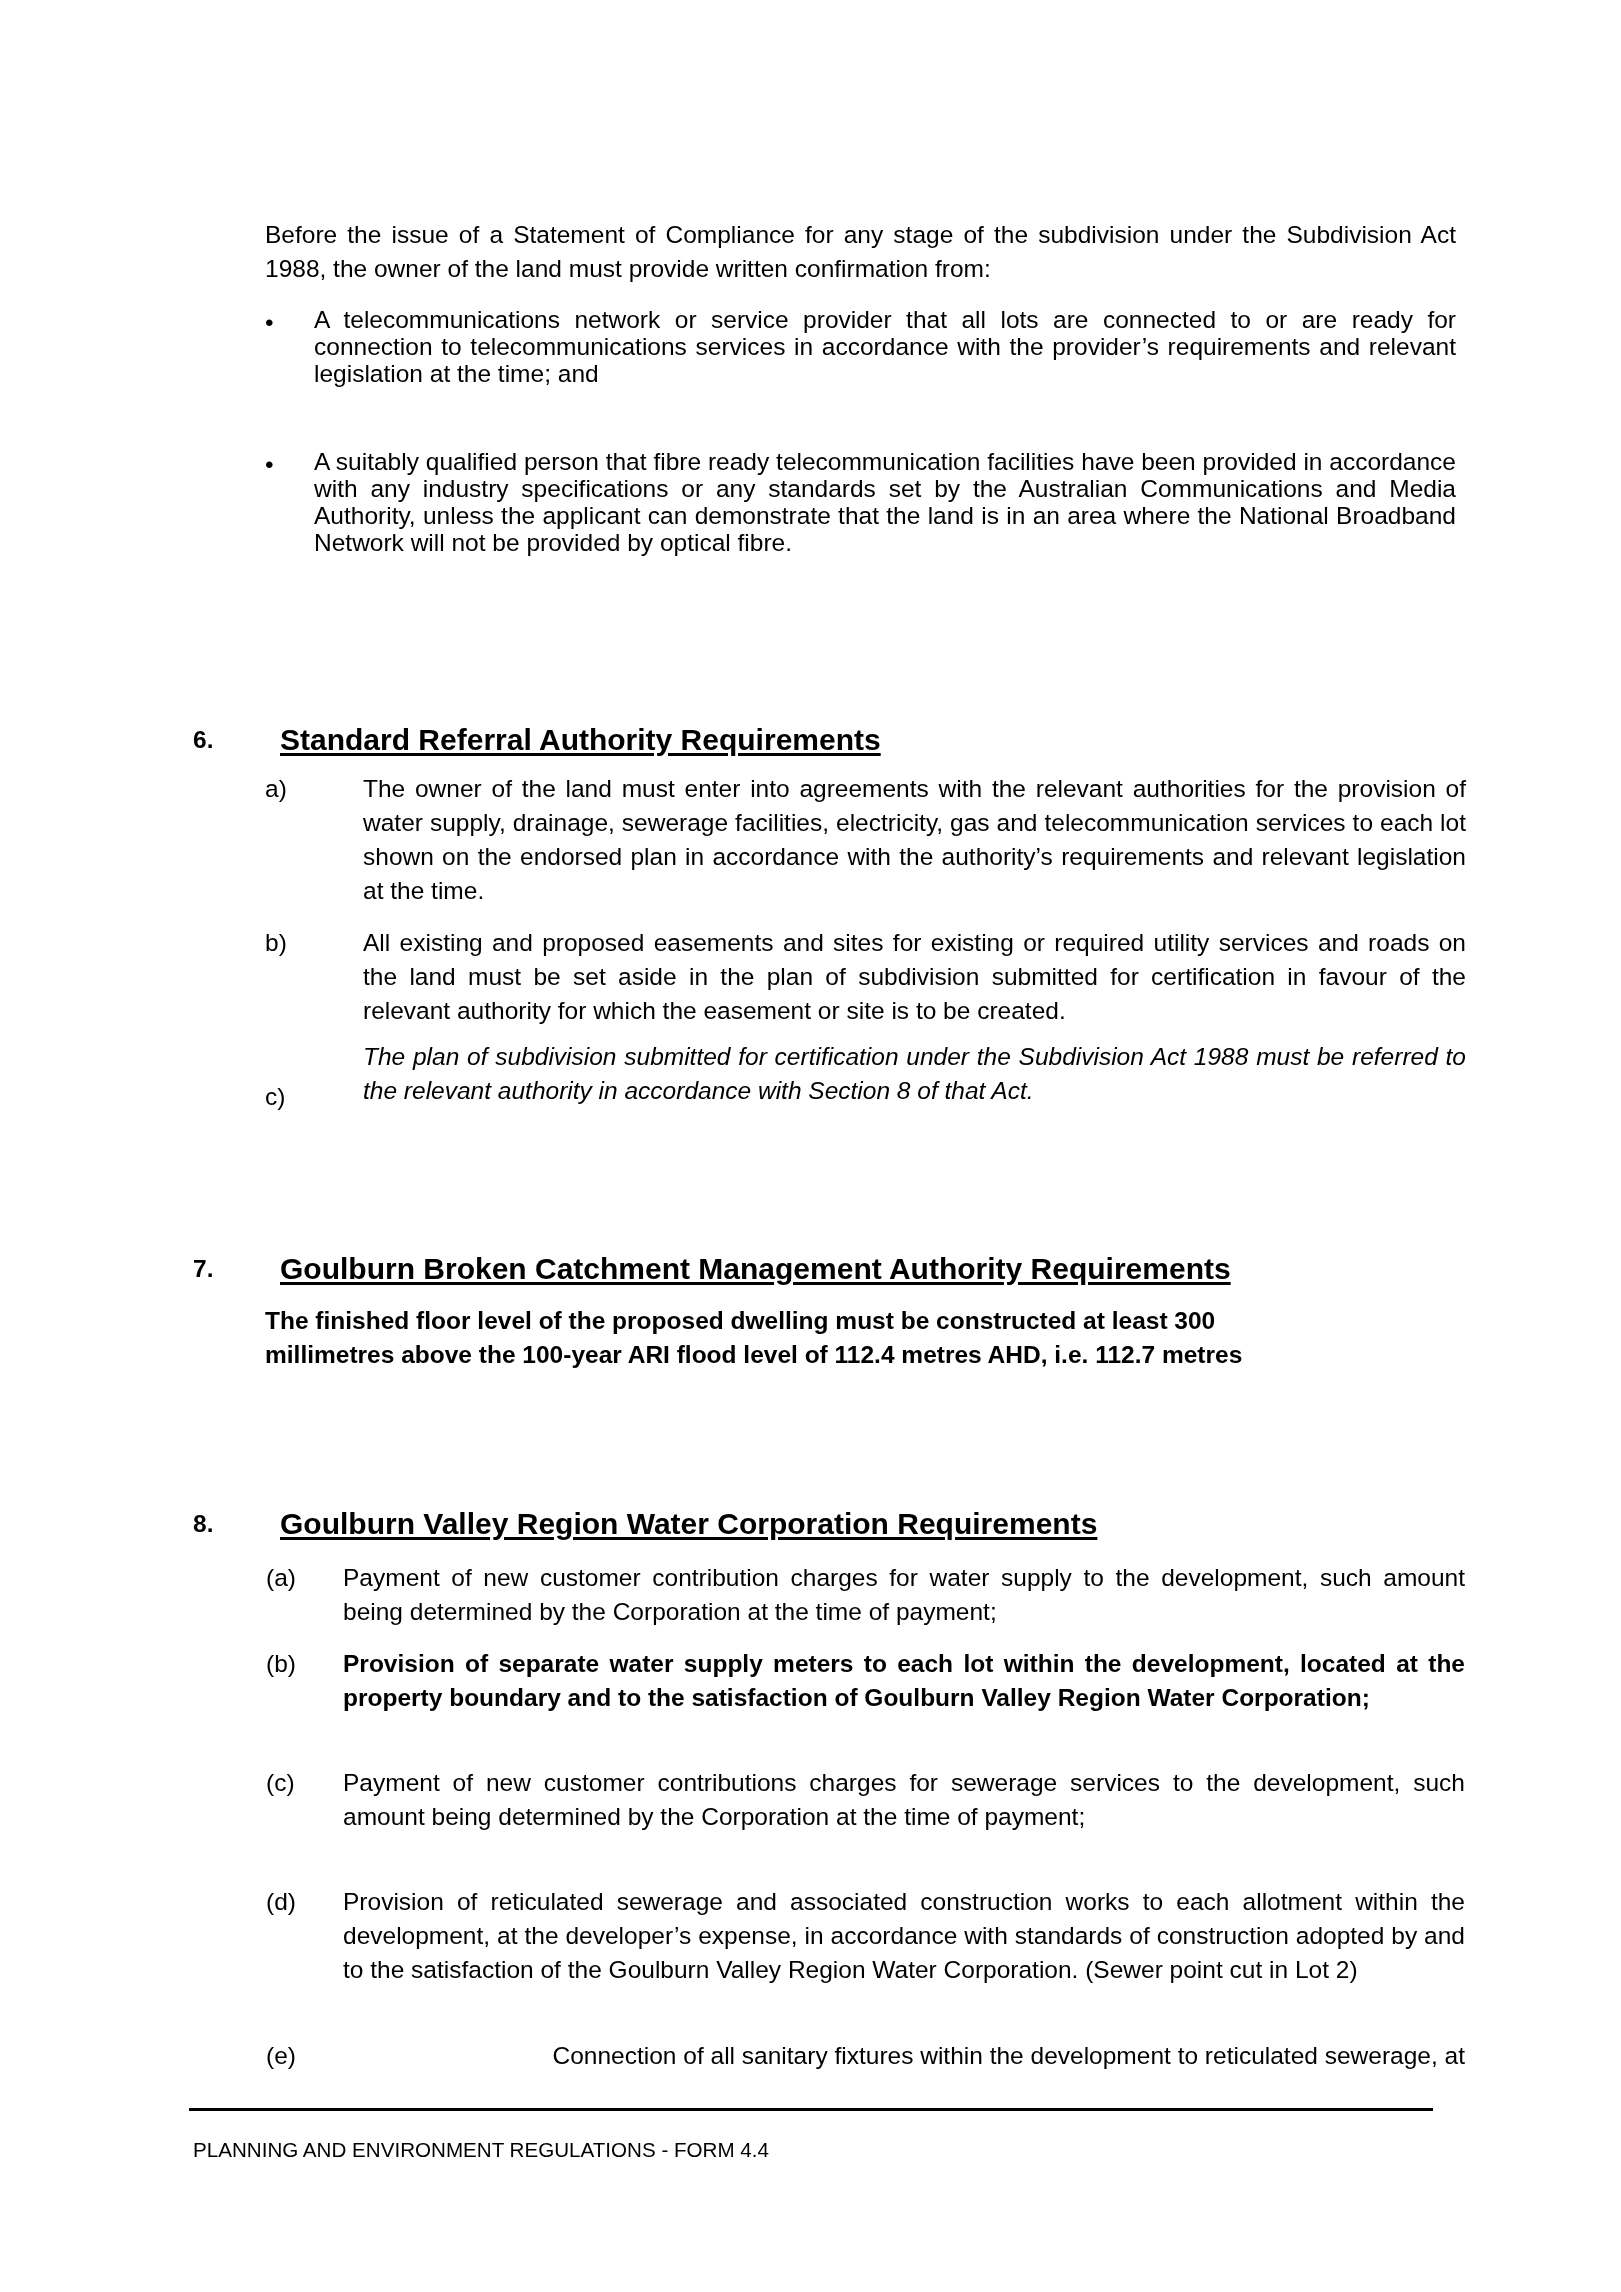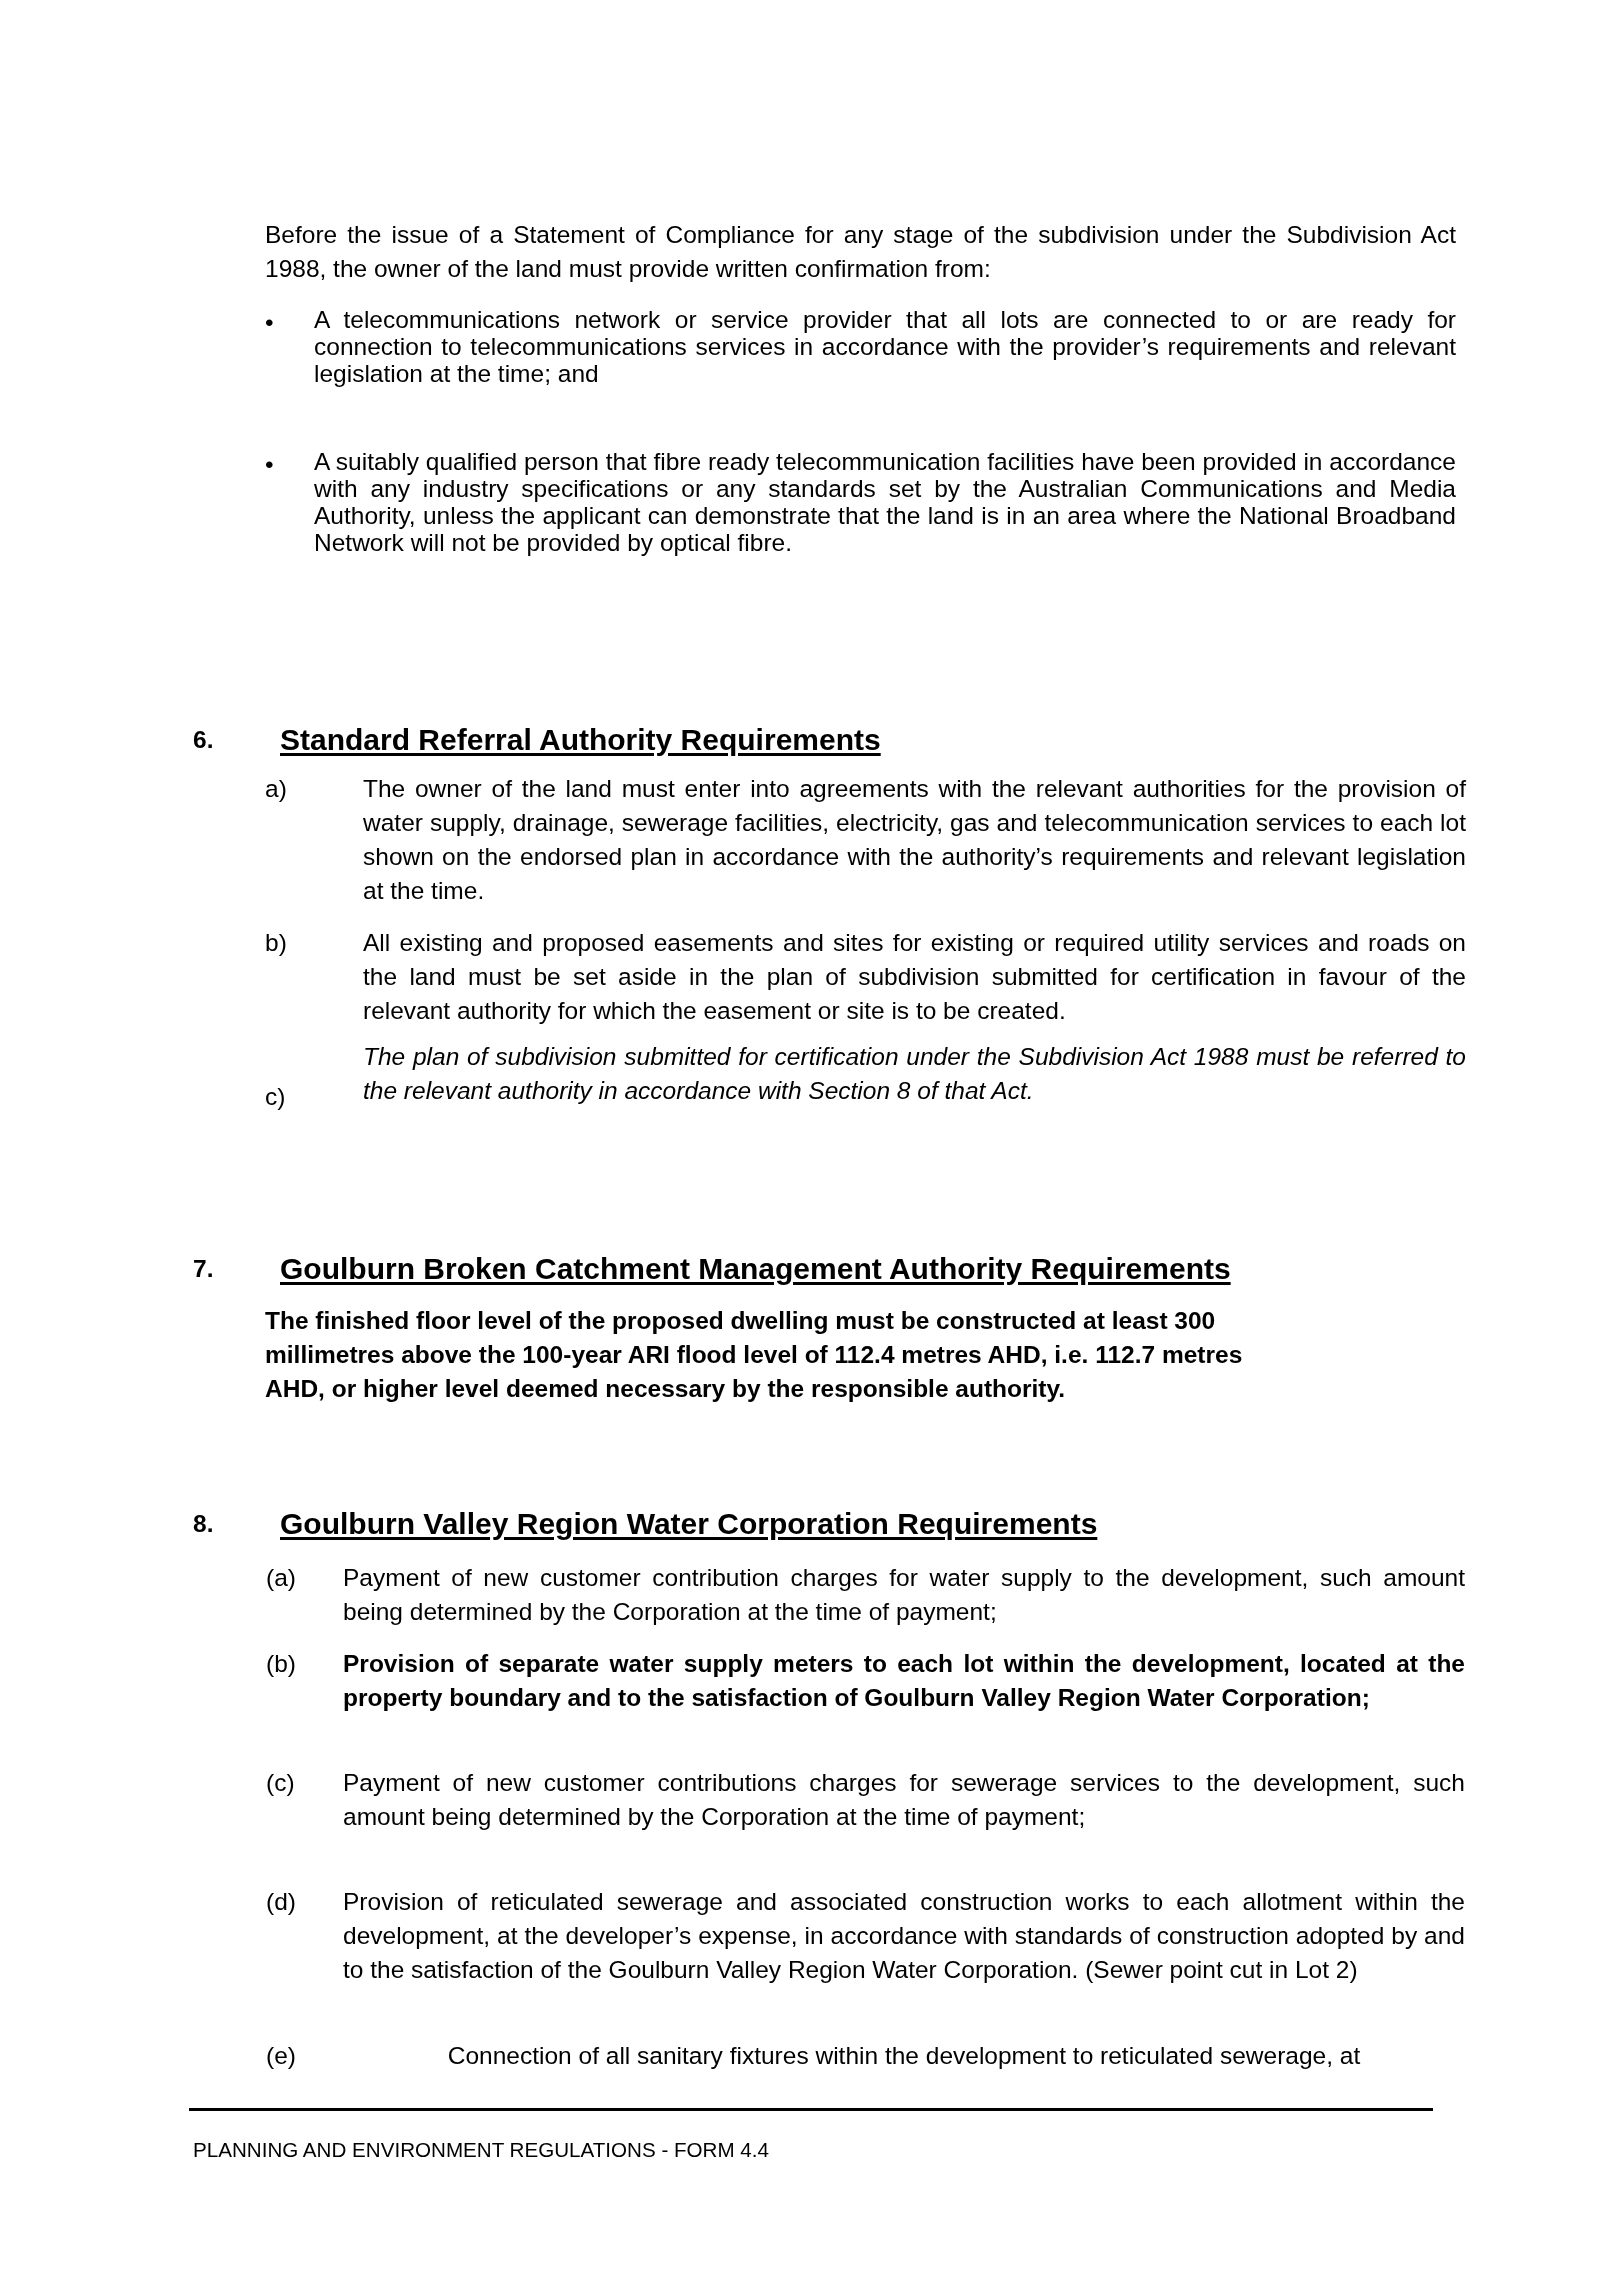--- a/index.html
+++ b/index.html
@@ -45,39 +45,38 @@
   <span class="lbl6" style="top:1080px;">c)</span>
   <div class="txt6" style="top:1040px;font-style:italic;">The plan of subdivision submitted for certification under the Subdivision Act 1988 must be referred to the relevant authority in accordance with Section 8 of that Act.</div>
 </div>
 
 <div>
   <span class="num" style="top:1252px;">7.</span>
   <span class="head" style="top:1252px;">Goulburn Broken Catchment Management Authority Requirements</span>
   <div class="body7" style="top:1304px;font-weight:bold;">
     <div>The finished floor level of the proposed dwelling must be constructed at least 300</div>
     <div>millimetres above the 100-year ARI flood level of 112.4 metres AHD, i.e. 112.7 metres</div>
-    <div>AHD, or higher level deemed necessary by the responsible authority.</div>
   </div>
 </div>
 
 <div>
   <span class="num" style="top:1507px;">8.</span>
   <span class="head" style="top:1507px;">Goulburn Valley Region Water Corporation Requirements</span>
 
   <span class="lbl8" style="top:1561px;">(a)</span>
   <div class="txt8" style="top:1561px;">Payment of new customer contribution charges for water supply to the development, such amount being determined by the Corporation at the time of payment;</div>
 
   <span class="lbl8" style="top:1647px;">(b)</span>
   <div class="txt8" style="top:1647px;font-weight:bold;">Provision of separate water supply meters to each lot within the development, located at the property boundary and to the satisfaction of Goulburn Valley Region Water Corporation;</div>
 
   <span class="lbl8" style="top:1766px;">(c)</span>
   <div class="txt8" style="top:1766px;">Payment of new customer contributions charges for sewerage services to the development, such amount being determined by the Corporation at the time of payment;</div>
 
   <span class="lbl8" style="top:1885px;">(d)</span>
   <div class="txt8" style="top:1885px;">Provision of reticulated sewerage and associated construction works to each allotment within the development, at the developer’s expense, in accordance with standards of construction adopted by and to the satisfaction of the Goulburn Valley Region Water Corporation. (Sewer point cut in Lot 2)</div>
 
   <span class="lbl8" style="top:2039px;">(e)</span>
-  <div class="txt8" style="top:2039px; text-align:center; white-space:nowrap;">Connection of all sanitary fixtures within the development to reticulated sewerage, at</div>
+  <div class="txt8" style="top:2039px; text-align:right; white-space:nowrap;">Connection of all sanitary fixtures within the development to reticulated sewerage, at</div>
 </div>
 
 <div class="footer-rule"></div>
 <div class="footer-text">PLANNING AND ENVIRONMENT REGULATIONS - FORM 4.4</div>
 
 
 </body></html>

